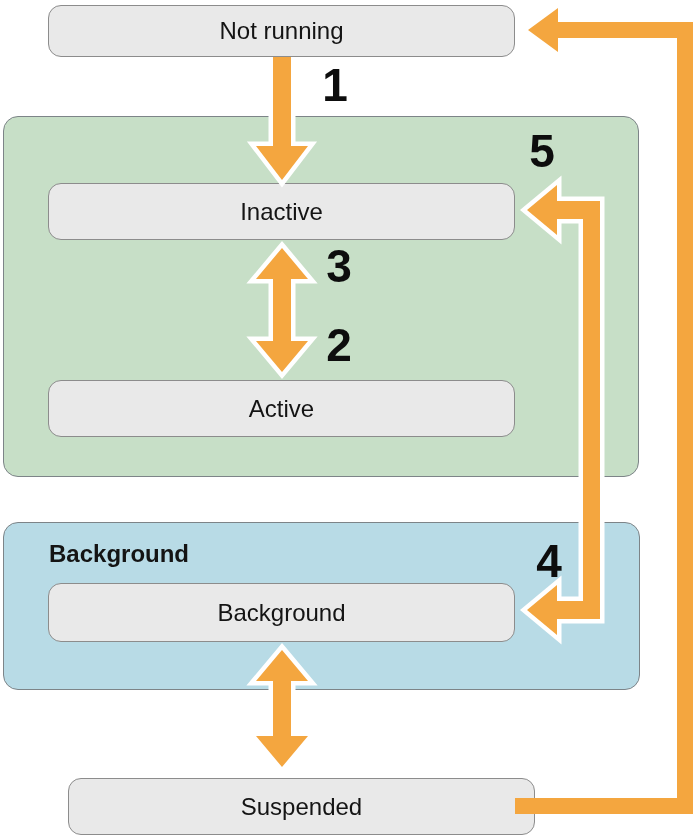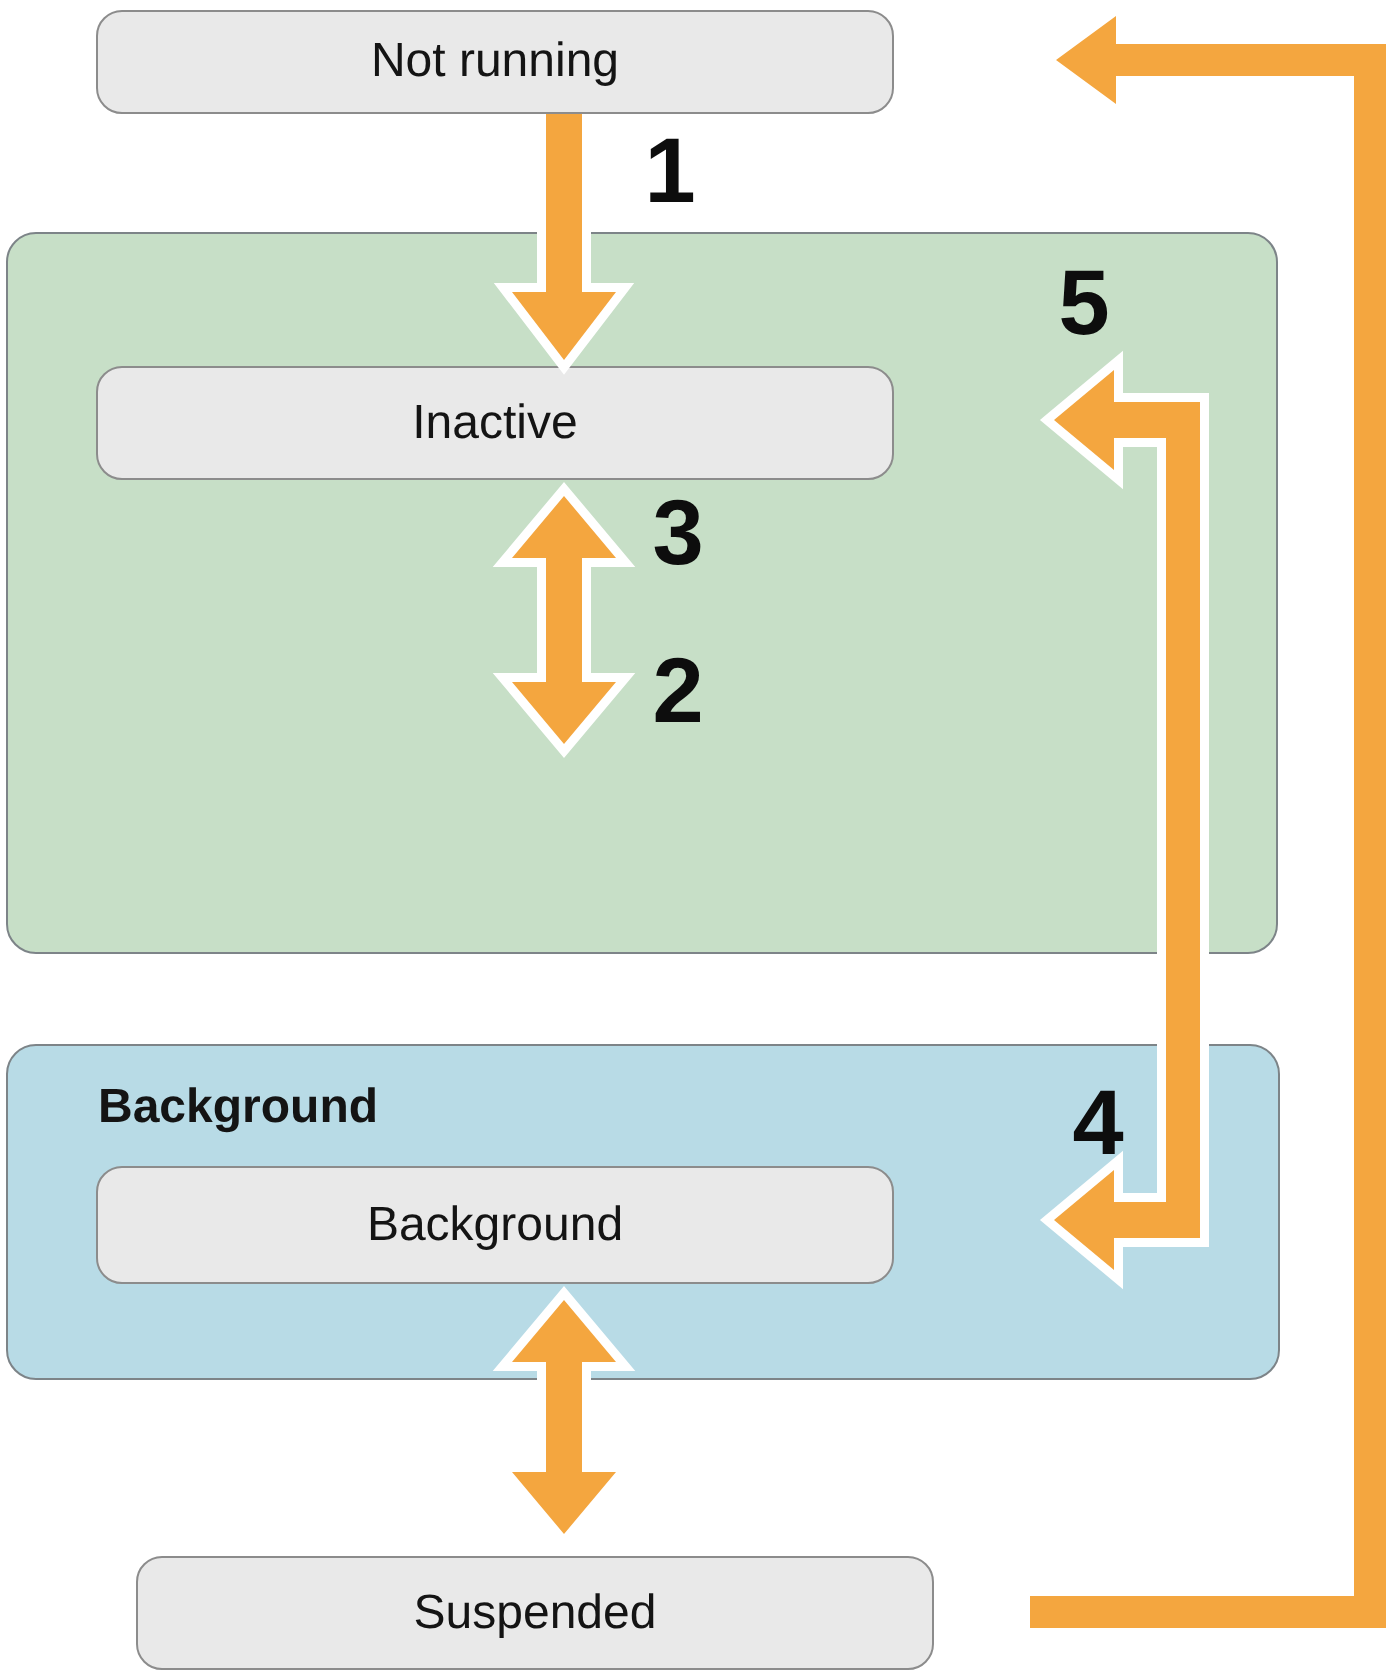--- a/index.html
+++ b/index.html
@@ -22,21 +22,21 @@
   .group-label {
     position: absolute;
     left: 49px;
     font-weight: bold;
     font-size: 24px;
     color: var(--text);
   }
   .state-box {
     position: absolute;
     left: 48px;
-    width: 399px;
+    width: 467px;
     background: var(--state-fill);
     border: 1.5px solid var(--state-border);
     border-radius: 13px;
     box-sizing: border-box;
     display: flex;
     align-items: center;
     justify-content: center;
     font-size: 24px;
     color: var(--text);
     z-index: 1;
@@ -81,20 +81,23 @@
   <div class="group-box background"></div>
 
   <div class="group-label bg-label">Background</div>
 
   <div class="state-box state-not-running">
     <span>Not running</span>
   </div>
   <div class="state-box state-inactive">
     <span>Inactive</span>
   </div>
+  <div class="state-box state-active">
+    <span>Active</span>
+  </div>
   <div class="state-box state-background">
     <span>Background</span>
   </div>
   <div class="state-box state-suspended">
     <span>Suspended</span>
   </div>
 
   <svg class="arrows" width="697" height="837" viewBox="0 0 697 837">
     <defs>
       <path id="arr-23" d="M282,248 L308,279 L291,279 L291,341 L308,341 L282,372 L256,341 L273,341 L273,279 L256,279 Z"></path>

